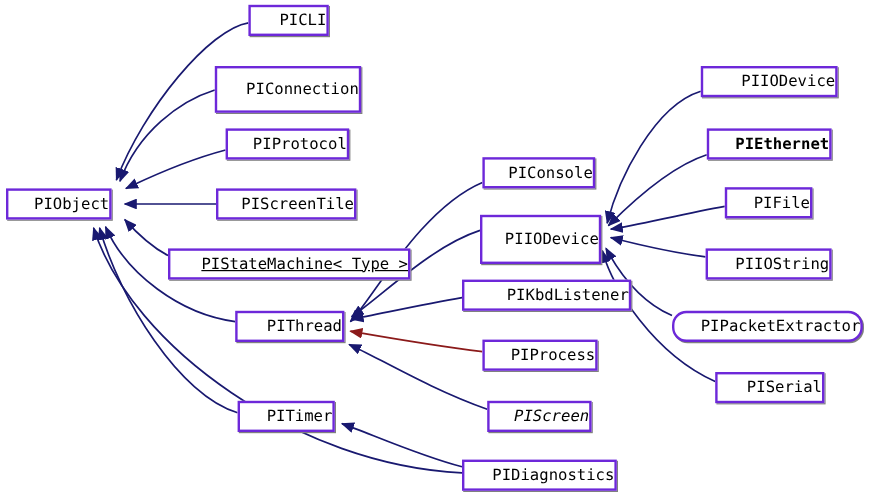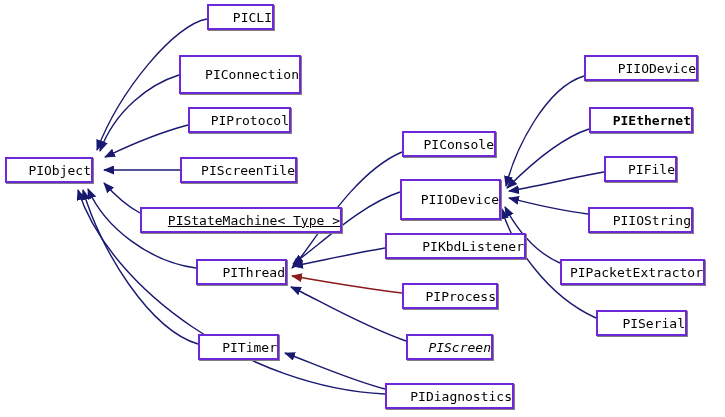--- a/index.html
+++ b/index.html
@@ -126,21 +126,21 @@
       </div>
       <div class="class-node" style="left: 589px; top: 107px; width: 104px; height: 26px; font-weight: bold;">
         <span>PIEthernet</span>
       </div>
       <div class="class-node" style="left: 604px; top: 156px; width: 73px; height: 26px;">
         <span>PIFile</span>
       </div>
       <div class="class-node" style="left: 588px; top: 207px; width: 105px; height: 26px;">
         <span>PIIOString</span>
       </div>
-      <div class="class-node" style="left: 560px; top: 259px; width: 145px; height: 26px;">
+      <div class="class-node" style="left: 560px; top: 259px; width: 159px; height: 26px; border-radius: 12px;">
         <span>PIPacketExtractor</span>
       </div>
       <div class="class-node" style="left: 596px; top: 310px; width: 91px; height: 26px;">
         <span>PISerial</span>
       </div>
     </div>
 
 </div>
 
 </body></html>

